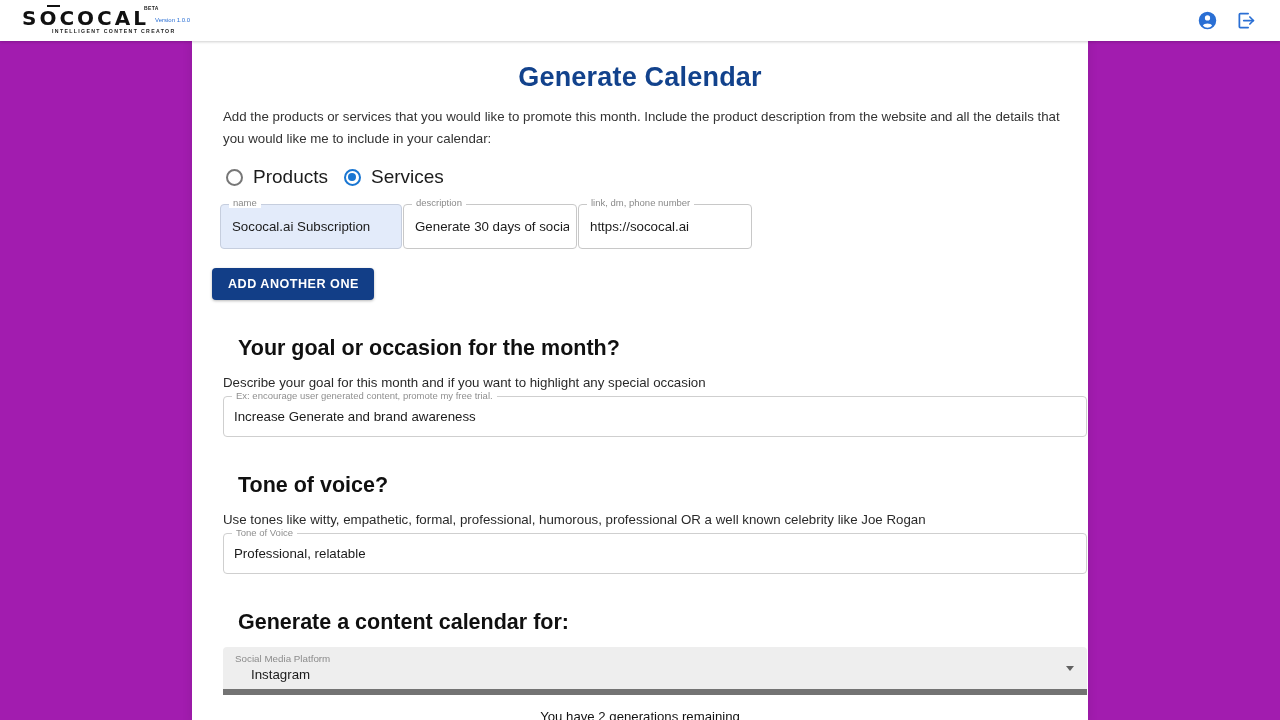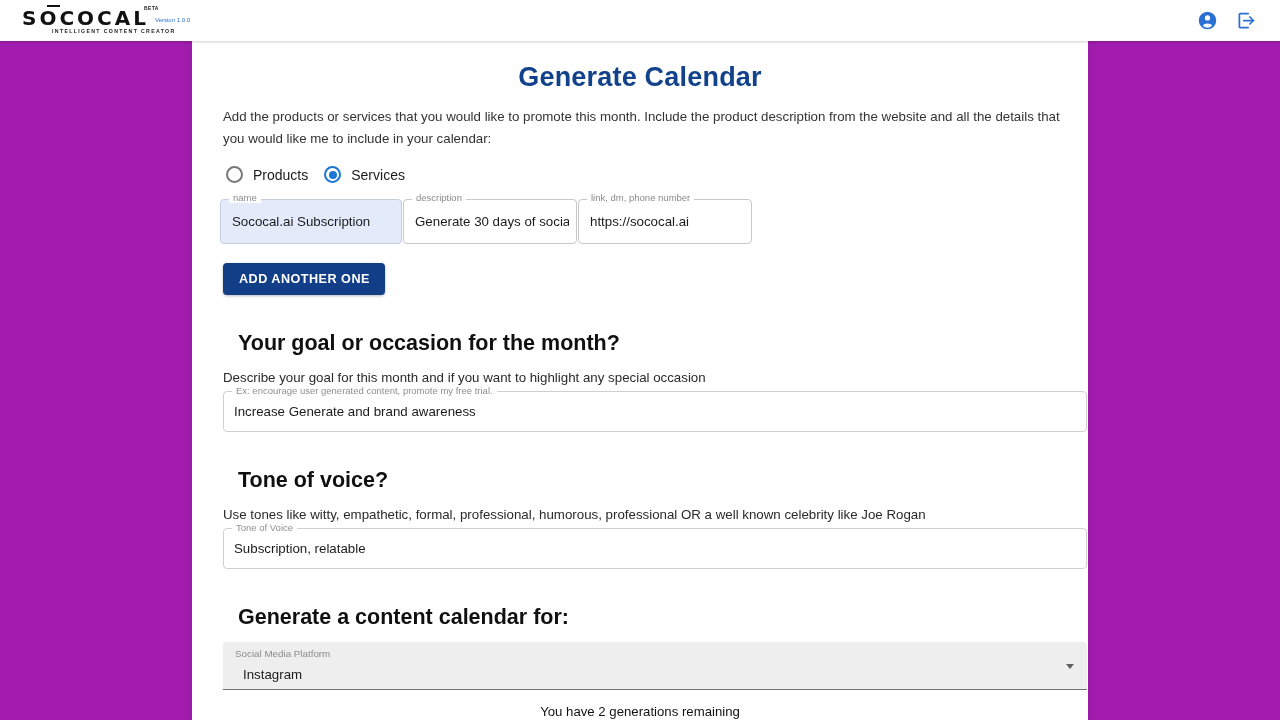--- a/index.html
+++ b/index.html
@@ -84,21 +84,21 @@
   .radio-dot {
     width: 17px; height: 17px; border-radius: 50%;
     border: 2px solid #777; margin-right: 10px;
     display: inline-block; position: relative; flex: none;
   }
   .radio-dot.on { border-color: #1976d2; }
   .radio-dot.on::after {
     content: ""; position: absolute; inset: 2.5px;
     border-radius: 50%; background: #1976d2;
   }
-  .radio-label { font-size: 14px; color: #1b1b1b; }
+  .radio-label { font-size: 19px; color: #1b1b1b; }
 
   
   .fields-row { display: flex; margin-top: 12px; padding-left: 12px; gap: 1px; }
   .ofield { position: relative; height: 45px; }
   .ofield .box {
     position: absolute; inset: 0;
     border: 1px solid #c8c8c8; border-radius: 4px;
     background: #fff;
   }
   .ofield.sel .box { background: #e3ebfa; border-color: #c6cede; }
@@ -112,21 +112,21 @@
     display: flex; align-items: center;
     font-size: 13.3px; color: #1b1b1b;
     overflow: hidden; white-space: nowrap; z-index: 1;
   }
   .f-name { width: 182px; border-radius: 6px; }
   .f-desc { width: 174px; }
   .f-link { width: 174px; }
 
   
   .addbtn {
-    margin-top: 19px; margin-left: 15px;
+    margin-top: 19px; margin-left: 4px;
     display: inline-block;
     background: #123e87; color: #fff;
     font-size: 12.6px; font-weight: 700; letter-spacing: .5px;
     padding: 9px 15px 9px 16px; border: none; border-radius: 4px;
     box-shadow: 0 1px 3px rgba(0,0,0,0.28);
     cursor: pointer;
   }
 
   
   .sec-title {
@@ -147,30 +147,30 @@
   .wide-field .val {
     position: absolute; inset: 0; padding-left: 11px;
     display: flex; align-items: center; font-size: 13.3px; color: #1b1b1b; z-index: 1;
   }
 
   
   .selwrap {
     position: relative; margin-top: 12px; margin-left: 15px;
     width: 864px; height: 48px;
     background: #eeeeee;
-    border-bottom: 1px solid #737373;
+    border-bottom: 6px solid #737373;
     border-radius: 4px 4px 0 0;
     cursor: pointer;
   }
   .selwrap .lab {
     position: absolute; top: 6px; left: 12px;
     font-size: 9.8px; color: #8c8c8c;
   }
   .selwrap .val {
-    position: absolute; bottom: 7px; left: 20px;
+    position: absolute; bottom: 7px; left: 28px;
     font-size: 13.3px; color: #1b1b1b;
   }
   .selwrap .arrow {
     position: absolute; right: 13px; top: 50%; margin-top: -2px;
     width: 0; height: 0;
     border-left: 4.5px solid transparent; border-right: 4.5px solid transparent;
     border-top: 5px solid #616161;
   }
 
   .remaining {
@@ -253,21 +253,21 @@
       <div class="lab">Ex: encourage user generated content, promote my free trial.</div>
       <div class="val">Increase Generate and brand awareness</div>
     </div>
 
     
     <div class="sec-title">Tone of voice?</div>
     <div class="sec-help">Use tones like witty, empathetic, formal, professional, humorous, professional OR a well known celebrity like Joe Rogan</div>
     <div class="wide-field">
       <div class="box"></div>
       <div class="lab">Tone of Voice</div>
-      <div class="val">Subscription, relatable</div>
+      <div class="val">Professional, relatable</div>
     </div>
 
     
     <div class="sec-title">Generate a content calendar for:</div>
     <div class="selwrap">
       <div class="lab">Social Media Platform</div>
       <div class="val">Instagram</div>
       <div class="arrow"></div>
     </div>
 

